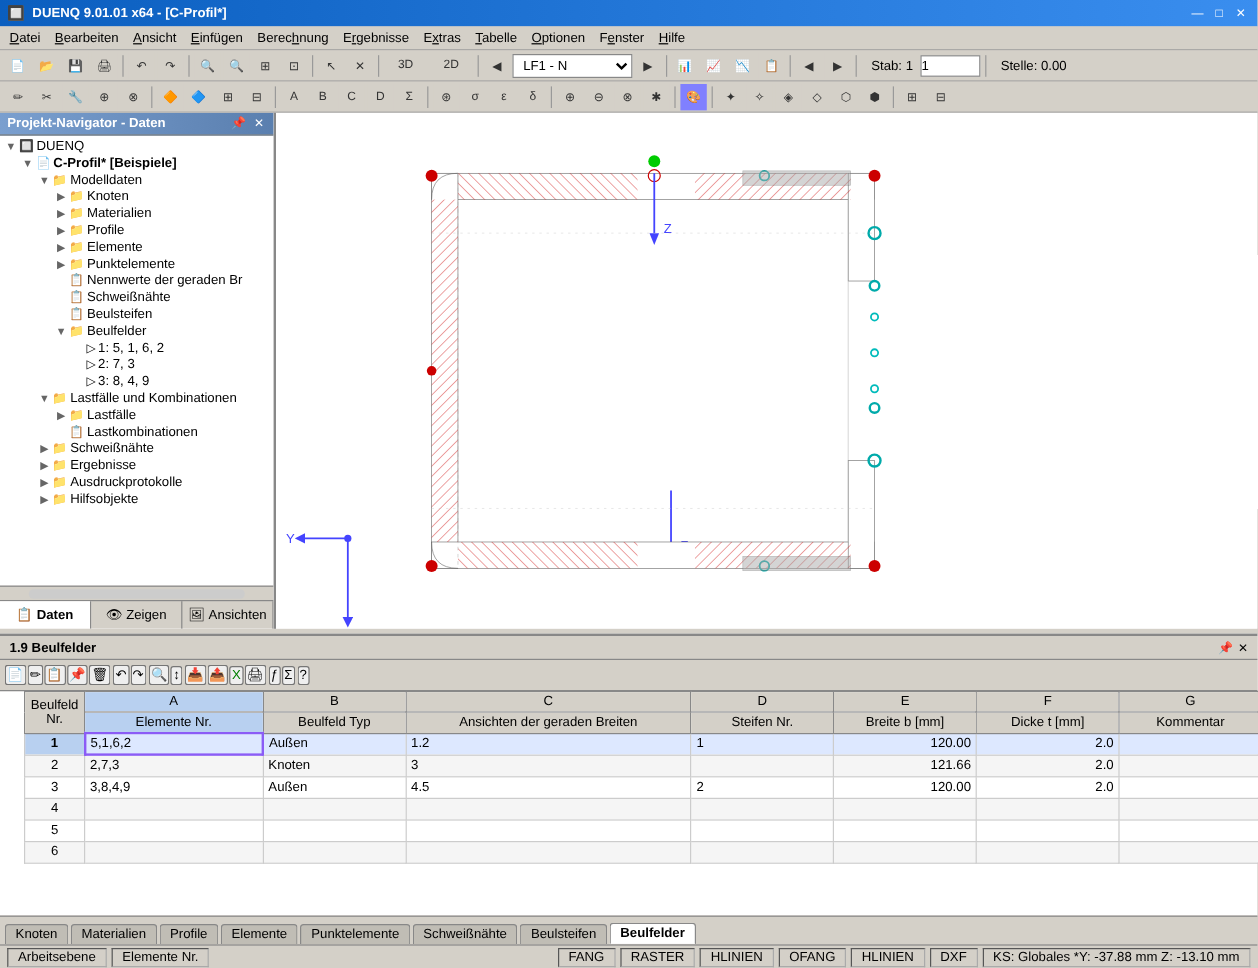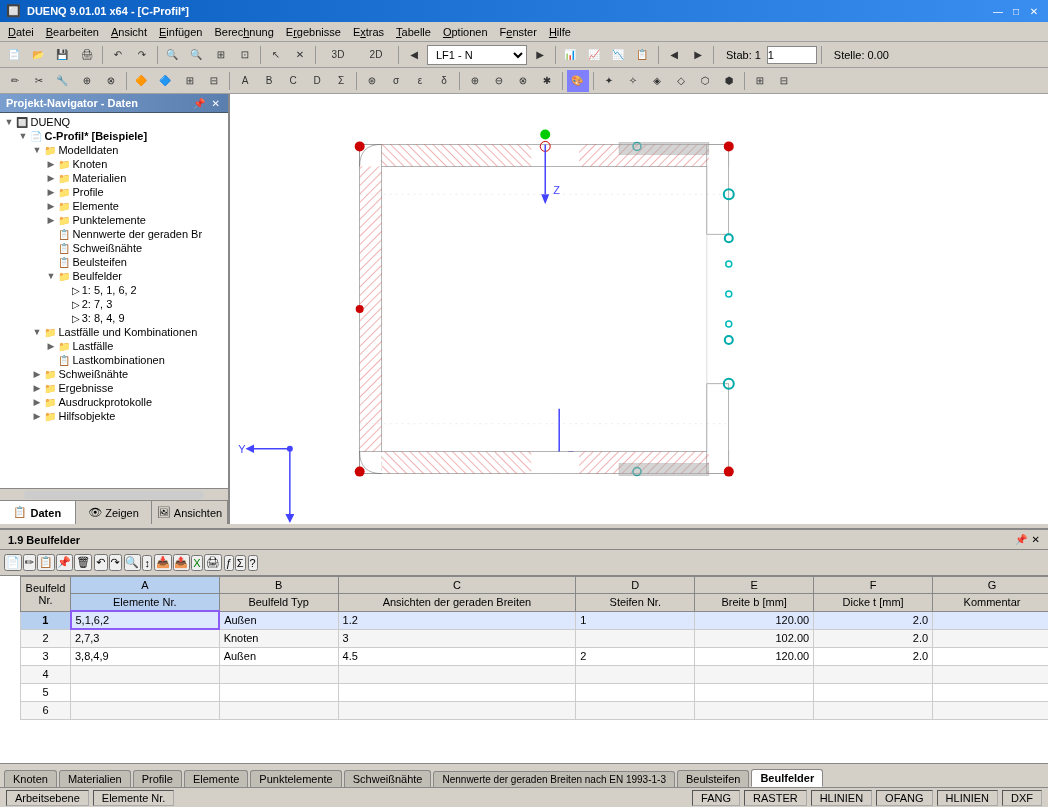--- a/index.html
+++ b/index.html
@@ -760,21 +760,21 @@
           <td></td>
           <td></td>
         </tr>
 
         <tr>
           <td class="center">2</td>
           <td>2,7,3</td>
           <td>Knoten</td>
           <td>3</td>
           <td></td>
-          <td class="num">102.00</td>
+          <td class="num">121.66</td>
           <td class="num">2.0</td>
           <td></td>
           <td></td>
         </tr>
 
         <tr>
           <td class="center">3</td>
           <td>3,8,4,9</td>
           <td>Außen</td>
           <td>4.5</td>
@@ -825,28 +825,28 @@
   </div>
 </div>
 
 <div id="bottom-tabs">
   <div class="tab-item">Knoten</div>
   <div class="tab-item">Materialien</div>
   <div class="tab-item">Profile</div>
   <div class="tab-item">Elemente</div>
   <div class="tab-item">Punktelemente</div>
   <div class="tab-item">Schweißnähte</div>
-  <div class="tab-item" style="font-size:10px;">Nennwerte der geraden Breiten nach EN 1993-1-3</div>
   <div class="tab-item">Beulsteifen</div>
   <div class="tab-item active">Beulfelder</div>
 </div>
 
 <div id="status-bar">
   <span class="status-section">Arbeitsebene</span>
   <span class="status-section">Elemente Nr.</span>
   <span class="spacer"></span>
   <span class="status-section">FANG</span>
   <span class="status-section">RASTER</span>
   <span class="status-section">HLINIEN</span>
   <span class="status-section">OFANG</span>
   <span class="status-section">HLINIEN</span>
   <span class="status-section">DXF</span>
+  <span class="status-section">KS: Globales *Y: -37.88 mm   Z: -13.10 mm</span>
 </div>
 
 </body></html>

